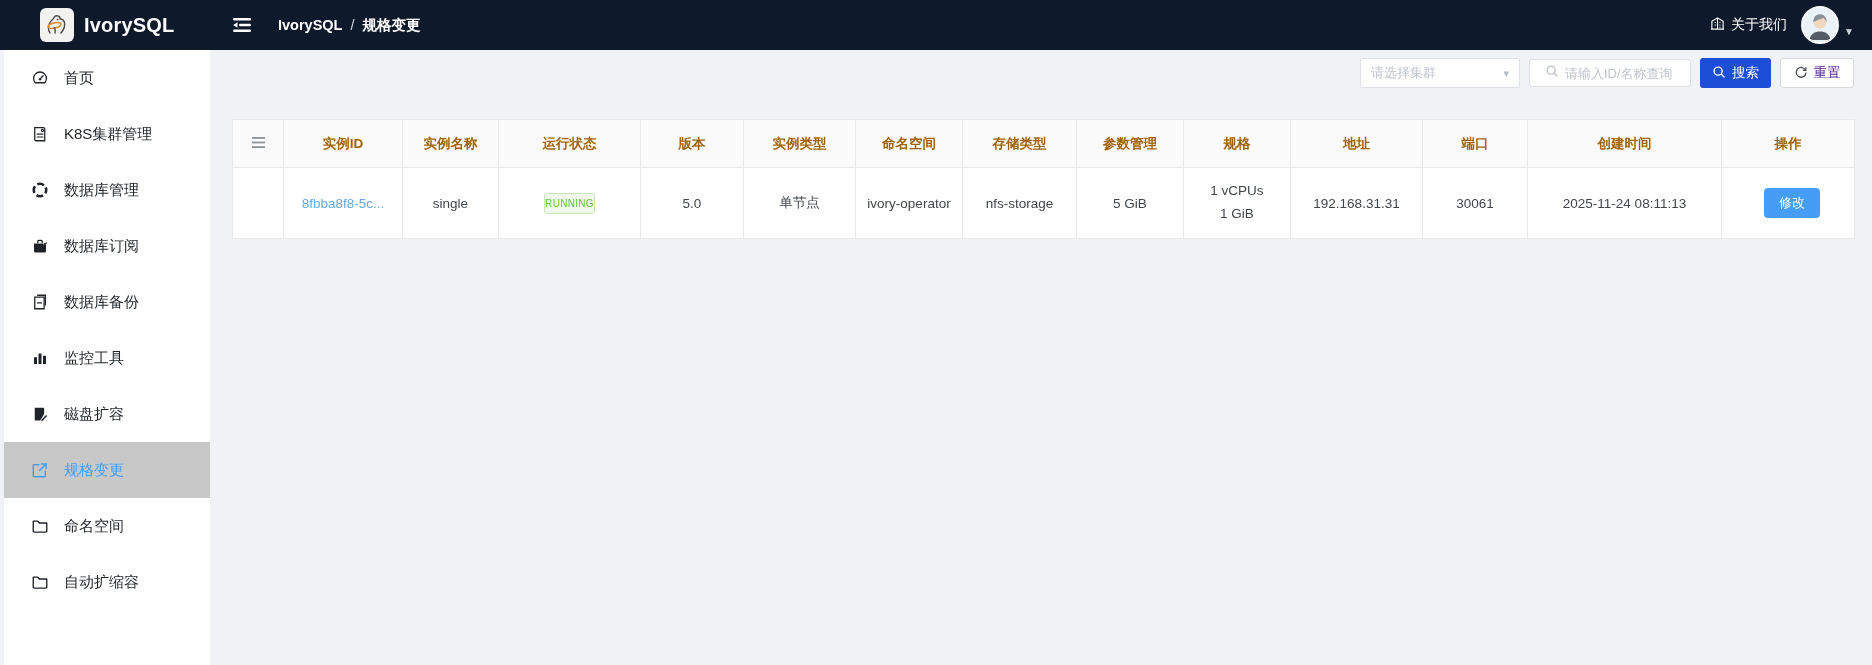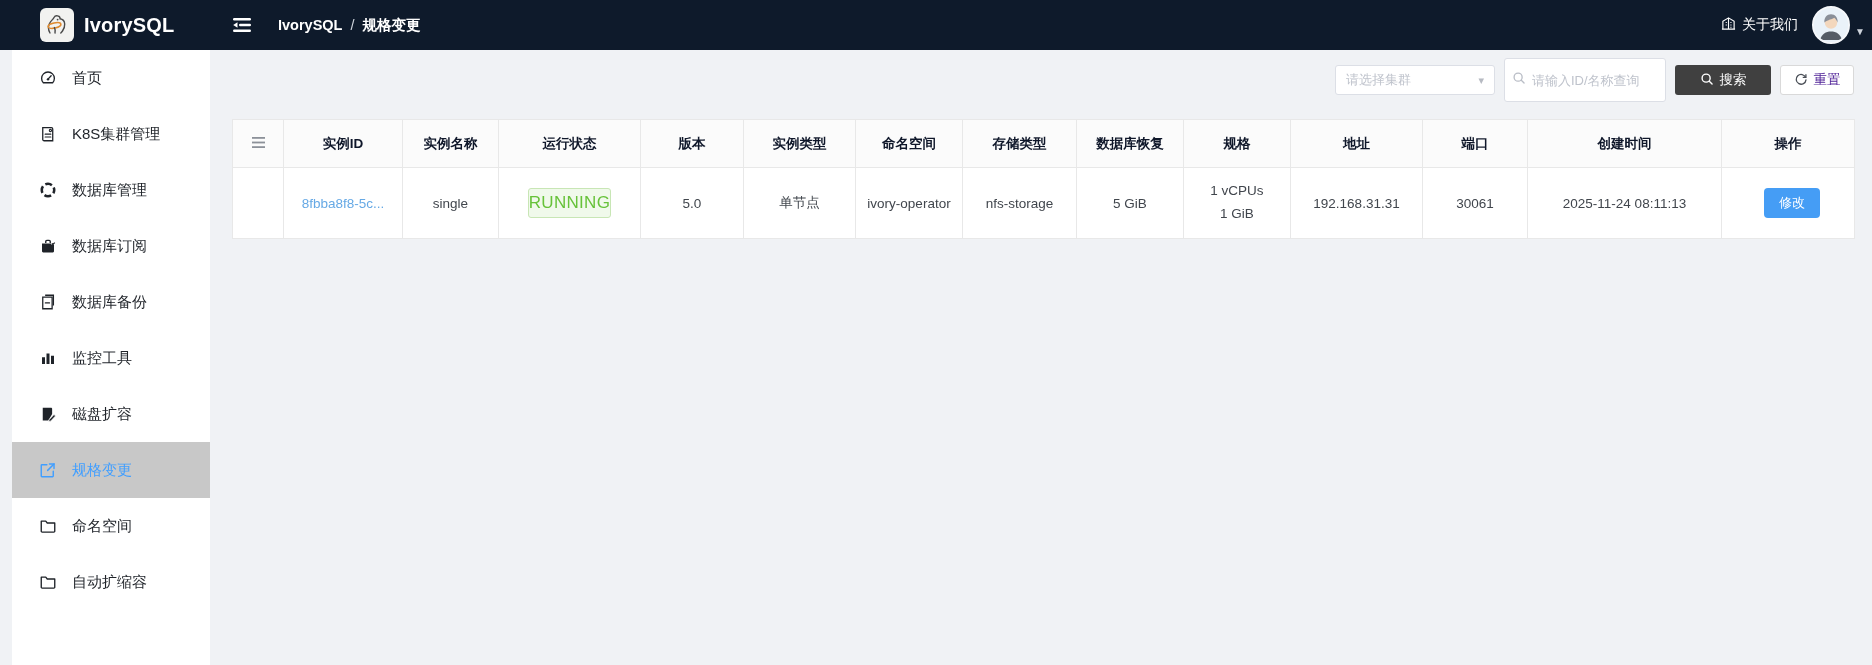--- a/index.html
+++ b/index.html
@@ -6,55 +6,55 @@
   html,body { width:1872px; height:665px; overflow:hidden; font-family:"Liberation Sans","DejaVu Sans",sans-serif; background:#f0f2f5; }
 
   
   .topbar { position:absolute; left:0; top:0; width:1872px; height:50px; background:#0e1a2b; display:flex; align-items:center; z-index:10; }
   .brand-zone { width:210px; display:flex; align-items:center; padding-left:40px; flex:0 0 auto; }
   .logo-box { width:34px; height:34px; background:#f2f2f0; border-radius:6px; display:flex; align-items:center; justify-content:center; flex:0 0 auto; }
   .brand-name { color:#ffffff; font-size:20px; font-weight:bold; margin-left:10px; letter-spacing:.2px; }
   .fold-btn { margin-left:22px; display:flex; align-items:center; cursor:pointer; }
   .crumbs { margin-left:26px; font-size:14.5px; font-weight:bold; color:#ffffff; display:flex; align-items:center; gap:8px; }
   .crumb-sep { color:#cfd5dd; font-weight:normal; }
-  .topbar-right { margin-left:auto; display:flex; align-items:center; padding-right:7px; gap:14px;justify-content:flex-end; }
+  .topbar-right { margin-left:auto; display:flex; align-items:center; padding-right:18px; gap:14px;justify-content:flex-end; }
   .about-link { display:flex; align-items:center; gap:6px; color:#ffffff; font-size:14px; cursor:pointer; }
   .avatar-wrap { display:flex; align-items:center; gap:5px; cursor:pointer; }
   .avatar { width:38px; height:38px; border-radius:50%; overflow:hidden; background:#e9f1f8; border:2px solid #f5f7fa; }
   .caret-down { color:#cdd3db; font-size:10px; transform:translateY(6px); }
 
   
-  .sidebar { position:absolute; left:12px; top:50px; width:210px; height:615px; background:#ffffff; }
+  .sidebar { position:absolute; left:4px; top:50px; width:210px; height:615px; background:#ffffff; }
   .side-item { height:56px; display:flex; align-items:center; padding-left:26px; cursor:pointer; }
   .side-item .sicon { width:20px; height:20px; display:flex; align-items:center; justify-content:center; flex:0 0 auto; }
   .side-item .slabel { margin-left:14px; font-size:15px; color:#1f2329; }
   .side-item.active { background:#c8c8c8; }
   .side-item.active .slabel { color:#409eff; }
 
   
   .main { position:absolute; left:210px; top:50px; width:1662px; height:615px; background:#f0f2f5; }
   .filter-row { position:absolute; top:8px; right:18px; display:flex; align-items:center; gap:9px; }
   .sel-box { width:160px; height:30px; background:#ffffff; border:1px solid #dcdfe6; border-radius:3px; display:flex; align-items:center; padding:0 10px; cursor:pointer; }
   .sel-box .sel-text { color:#bfc3cc; font-size:13px; flex:1; }
   .sel-box .sel-arrow { color:#b6bac2; font-size:11px; }
-  .search-box { width:162px; height:44px; background:#ffffff; border:1px solid #dcdfe6; border-radius:3px; display:flex; align-items:center; padding:0 7px; gap:6px; }
+  .search-box { width:162px; height:28px; background:#ffffff; border:1px solid #dcdfe6; border-radius:3px; display:flex; align-items:center; padding:0 15px; gap:6px; }
   .search-box input { border:none; outline:none; width:100%; font-size:13px; color:#333; background:transparent; font-family:inherit; }
   .search-box input::placeholder { color:#bfc3cc; }
   .btn { height:30px; border-radius:3px; display:flex; align-items:center; justify-content:center; gap:6px; font-size:13.5px; cursor:pointer; border:1px solid transparent; }
-  .btn-primary { background:#404040; color:#ffffff; width:96px; }
+  .btn-primary { background:#1d4ed8; color:#ffffff; width:71px; }
   .btn-plain { background:#ffffff; color:#4c1d95; border-color:#d9d9d9; width:74px; }
 
   
   .table-wrap { position:absolute; left:22px; top:69px; }
   table { border-collapse:collapse; table-layout:fixed; width:1622px; background:#ffffff; }
   th, td { border:1px solid #e8e8e8; text-align:center; vertical-align:middle; }
-  th { height:48px; background:#fbfbfb; color:#0f172a; font-size:13.5px; font-weight:bold; }
+  th { height:48px; background:#fbfbfb; color:#a16207; font-size:13.5px; font-weight:bold; }
   td { height:71px; color:#41464d; font-size:13.5px; }
   .link-cell { color:#66a9e5; cursor:pointer; }
-  .tag-running { display:inline-block; background:#f0f9eb; border:1px solid #c8e6b5; color:#67c23a; font-size:17px; padding:4px 0; border-radius:3px; letter-spacing:.3px; }
+  .tag-running { display:inline-block; background:#f0f9eb; border:1px solid #c8e6b5; color:#67c23a; font-size:10px; padding:4px 0; border-radius:3px; letter-spacing:.3px; }
   .spec-lines { line-height:1.7; }
   .btn-edit { display:inline-block; background:#459df5; color:#ffffff; font-size:13px; padding:6px 15px; border-radius:4px; cursor:pointer;margin-left:8px; }
   .th-rows-icon { display:inline-flex; align-items:center; justify-content:center; }
 </style>
 </head>
 <body>
 
 <div class="topbar">
   <div class="brand-zone">
     <div class="logo-box">
@@ -278,21 +278,21 @@
                 </svg>
             </span>
           </th>
           <th>实例ID</th>
           <th>实例名称</th>
           <th>运行状态</th>
           <th>版本</th>
           <th>实例类型</th>
           <th>命名空间</th>
           <th>存储类型</th>
-          <th>数据库恢复</th>
+          <th>参数管理</th>
           <th>规格</th>
           <th>地址</th>
           <th>端口</th>
           <th>创建时间</th>
           <th>操作</th>
         </tr>
       </thead>
       <tbody>
         <tr>
           <td></td>

